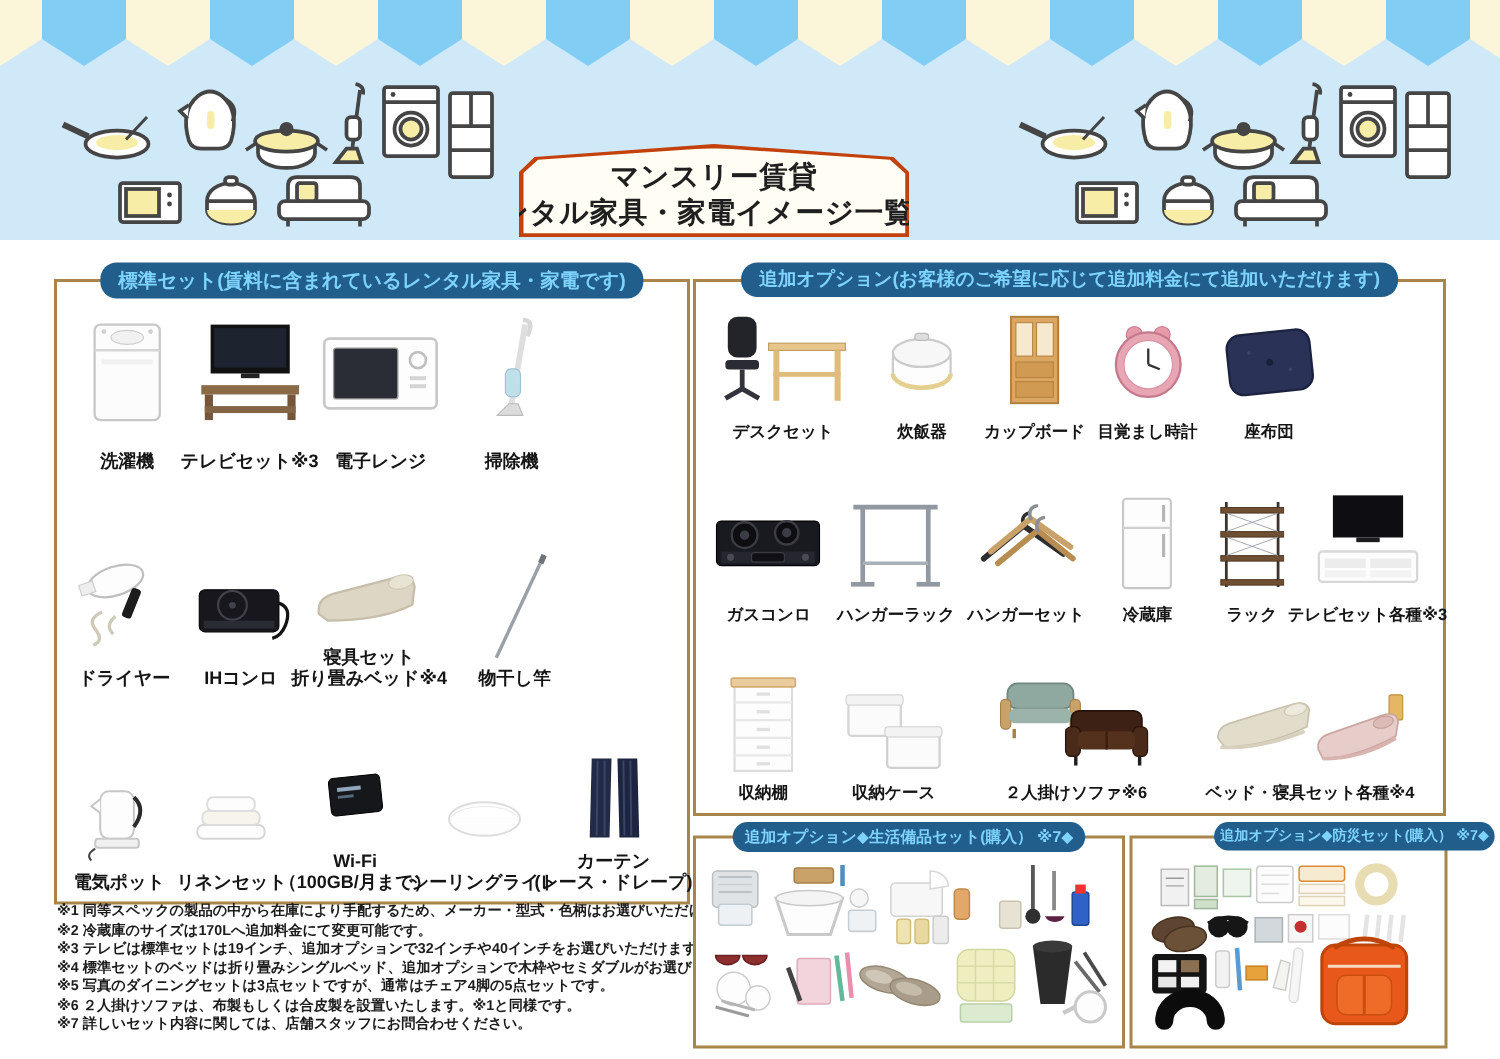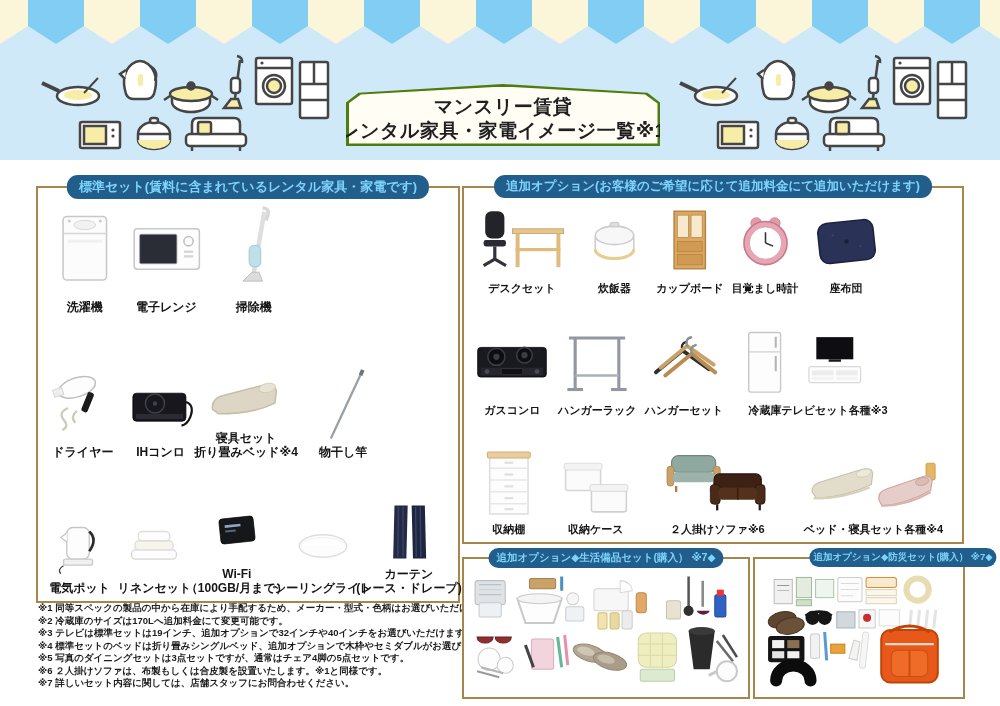--- a/index.html
+++ b/index.html
@@ -4,21 +4,21 @@
 <style>
   html,body{margin:0;padding:0;background:#fff;}
   #poster{position:relative;width:1000px;height:706px;background:#fff;overflow:hidden;
     font-family:"Liberation Sans","DejaVu Sans",sans-serif;}
   
   .banner{position:absolute;left:0;top:0;width:1000px;height:160px;background:#cfe9f8;}
   .awning-svg{position:absolute;left:0;top:0;width:1000px;height:46px;}
   .cluster{position:absolute;width:292px;height:106px;}
   .cluster-left{left:38px;top:50px;}
   .cluster-right{left:676px;top:50px;}
-  .tbox{position:absolute;left:346px;top:84px;width:314px;height:62px;background:#4d7c0f;
+  .tbox{position:absolute;left:346px;top:96px;width:260px;height:62px;background:#c2410c;
     clip-path:polygon(0% 30%,4% 14%,50% 0%,96% 14%,100% 30%,100% 100%,0% 100%);}
   .tbox-in{position:absolute;inset:2.5px;background:#fffdf4;
     clip-path:polygon(0% 30%,4% 14%,50% 0%,96% 14%,100% 30%,100% 100%,0% 100%);}
   .tbox-txt{position:absolute;inset:0;display:flex;flex-direction:column;align-items:center;justify-content:center;padding-top:7px;}
   .title-line{font-size:19px;font-weight:700;color:#1f1f1f;text-align:center;line-height:1.25;letter-spacing:0.5px;white-space:pre;}
   
   .panel{position:absolute;background:#fff;border:2px solid #a8854b;}
   .panel-header{position:absolute;top:-13px;left:50%;transform:translateX(-50%);background:#215e8c;color:#7dd3fc;
     font-weight:700;white-space:pre;padding:3px 12px;z-index:3;border-radius:11px;}
   .std-panel{left:36px;top:186px;width:420px;height:413px;}
@@ -493,20 +493,28 @@
             <div class="img">
               <svg viewBox="0 0 100 100">
                 <use href="#s-washer"></use>
               </svg>
             </div>
             <div class="lbl">洗濯機</div>
           </div>
         <div class="cell">
             <div class="img">
               <svg viewBox="0 0 100 100">
+                <use href="#s-tvset"></use>
+              </svg>
+            </div>
+            <div class="lbl">テレビセット※3</div>
+          </div>
+        <div class="cell">
+            <div class="img">
+              <svg viewBox="0 0 100 100">
                 <use href="#s-microwave"></use>
               </svg>
             </div>
             <div class="lbl">電子レンジ</div>
           </div>
         <div class="cell">
             <div class="img">
               <svg viewBox="0 0 100 100">
                 <use href="#s-vacuum"></use>
               </svg>
@@ -666,20 +674,28 @@
             </div>
             <div class="lbl">ハンガーセット</div>
           </div>
         <div class="cell">
             <div class="img">
               <svg viewBox="0 0 100 100">
                 <use href="#s-fridge"></use>
               </svg>
             </div>
             <div class="lbl">冷蔵庫</div>
+          </div>
+        <div class="cell">
+            <div class="img">
+              <svg viewBox="0 0 100 100">
+                <use href="#s-rack"></use>
+              </svg>
+            </div>
+            <div class="lbl">ラック</div>
           </div>
         <div class="cell">
             <div class="img">
               <svg viewBox="0 0 100 100">
                 <use href="#s-tvvarious"></use>
               </svg>
             </div>
             <div class="lbl">テレビセット各種※3</div>
           </div>
       </div>

